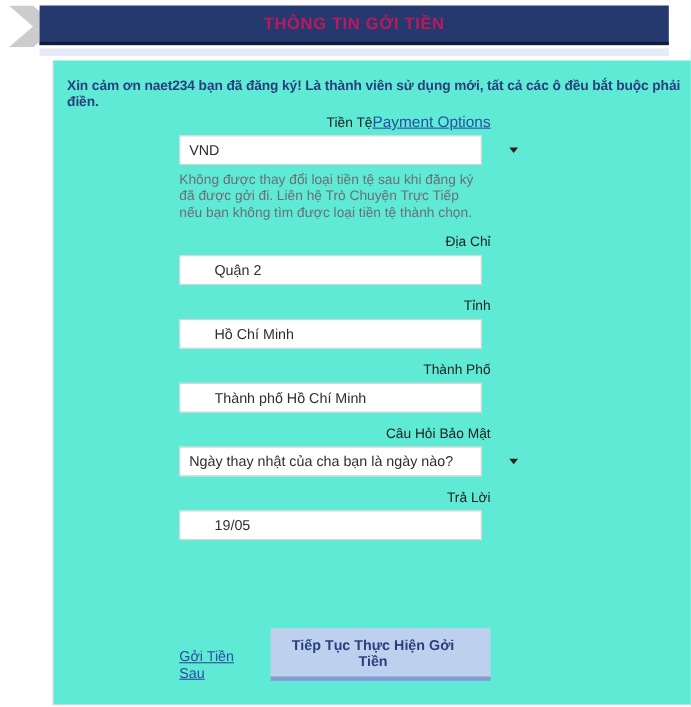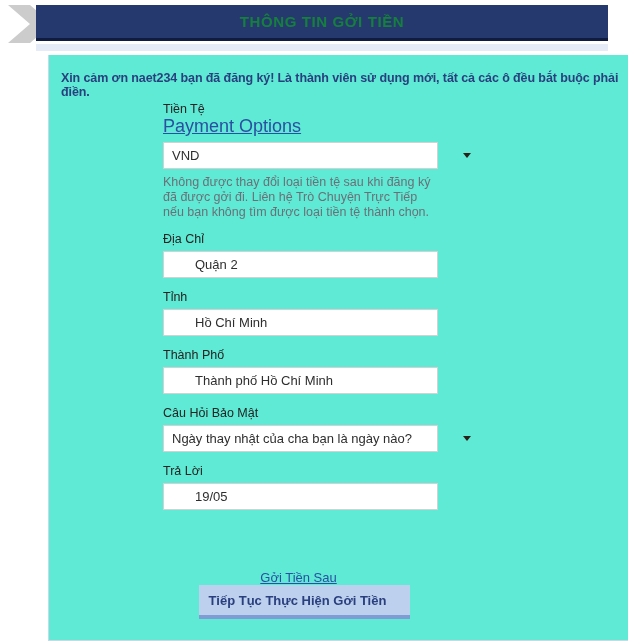--- a/index.html
+++ b/index.html
@@ -47,21 +47,21 @@
     box-sizing: border-box;
   }
   .header-title {
     position: absolute;
     left: 36px;
     top: 5px;
     right: 20px;
     height: 33px;
     line-height: 33px;
     text-align: center;
-    color: #15803d;
+    color: #be185d;
     font-size: 15px;
     font-weight: bold;
     letter-spacing: 0.6px;
     z-index: 3;
   }
   .header-underband {
     position: absolute;
     left: 36px;
     top: 44px;
     right: 20px;
@@ -99,28 +99,27 @@
     width: 283px;
   }
   .field {
     margin-bottom: 8px;
   }
   .label-row {
     display: flex;
     justify-content: flex-end;
     align-items: baseline;
     margin-bottom: 5px;
-    flex-direction: column;
   }
   .label {
     font-size: 12.5px;
     color: #232323;
   }
   .link {
-    font-size: 18px;
+    font-size: 14px;
     color: #2b4fa2;
     text-decoration: underline;
     cursor: pointer;
   }
   .control {
     position: relative;
     width: 275px;
     height: 27px;
     box-sizing: border-box;
     border: 1px solid #d2d2d2;
@@ -177,23 +176,22 @@
   }
 
   
   .actions {
     position: absolute;
     left: 114px;
     top: 524px;
     width: 283px;
     height: 40px;
     display: flex;
-    align-items: center;
+    align-items: flex-end;
     justify-content: flex-end;
-    flex-direction: column;
   }
   .later-link {
     font-size: 13px;
     color: #2b4fa2;
     text-decoration: underline;
     cursor: pointer;
     margin-right: 12px;
   }
   .submit-btn {
     background: #bdd0ed;

